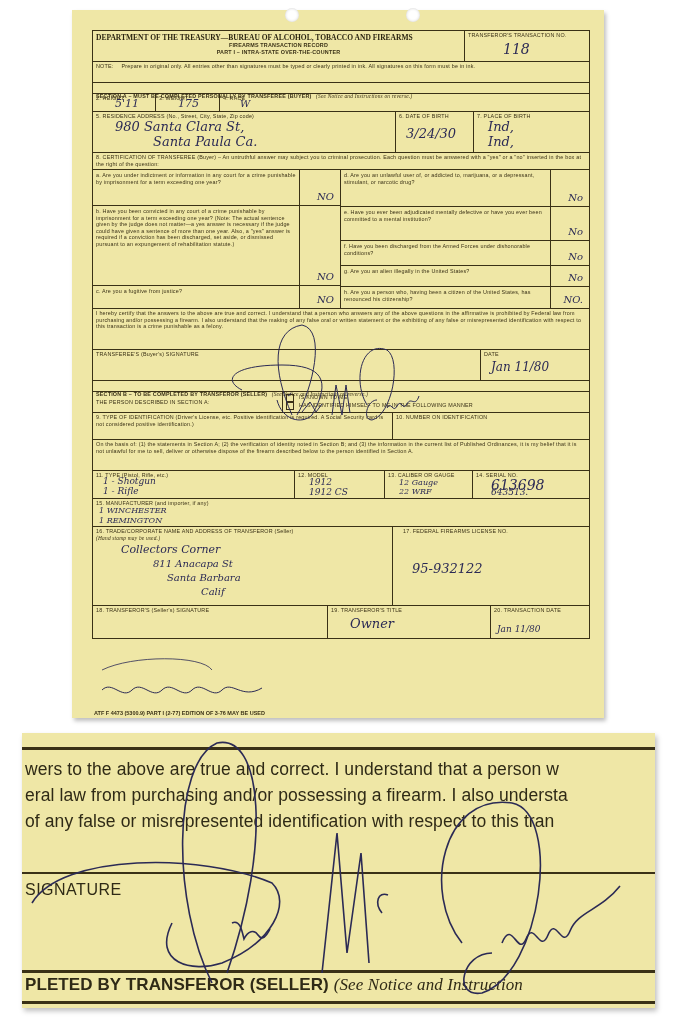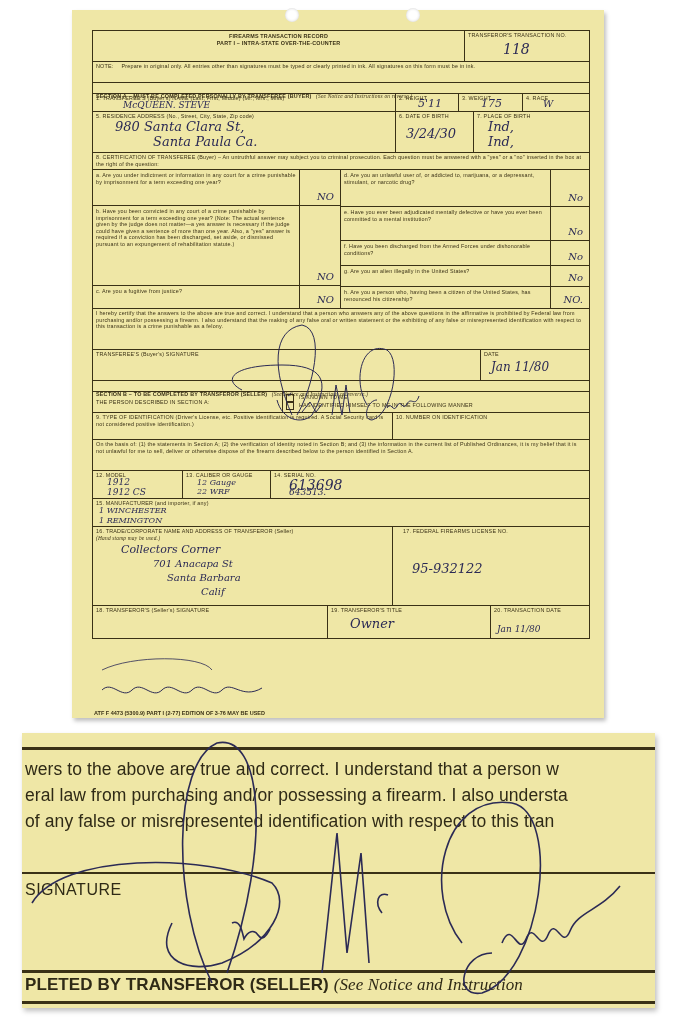--- a/index.html
+++ b/index.html
@@ -28,20 +28,21 @@
 <body>
 
 <div class="paper">
   <div class="hole" style="left:213px;top:-2px;"></div>
   <div class="hole" style="left:334px;top:-2px;"></div>
 
   <div class="form" style="top:20px;">
 
     <div class="row" style="height:30px;">
       <div class="cell" style="width:372px;text-align:center;padding-top:2px;">
+        <div class="hdr-main bold" style="font-size:7.5px;">DEPARTMENT OF THE TREASURY—BUREAU OF ALCOHOL, TOBACCO AND FIREARMS</div>
         <div class="lbl bold">FIREARMS TRANSACTION RECORD</div>
         <div class="lbl bold">PART I – INTRA-STATE OVER-THE-COUNTER</div>
       </div>
       <div class="cell" style="flex:1;">
         <div class="lbl">TRANSFEROR'S TRANSACTION NO.</div>
         <div class="hand" style="font-size:14px;position:absolute;left:38px;top:10px;">118</div>
       </div>
     </div>
 
     <div class="row" style="height:20px;">
@@ -52,24 +53,20 @@
     </div>
 
     <div class="row" style="height:10px;">
       <div class="cell" style="width:100%;">
         <span class="lbl bold">SECTION A – MUST BE COMPLETED PERSONALLY BY TRANSFEREE (BUYER)</span>
         <span class="lbl" style="font-family:'Liberation Serif',serif;font-style:italic;">(See Notice and Instructions on reverse.)</span>
       </div>
     </div>
 
     <div class="row" style="height:17px;">
-      <div class="cell" style="width:303px;">
-        <div class="lbl">1. TRANSFEREE'S (Buyer's) NAME (Last, First, Middle) (Mr., Mrs., Miss)</div>
-        <div class="hand" style="font-size:9px;position:absolute;left:30px;top:6px;">McQUEEN. STEVE</div>
-      </div>
       <div class="cell" style="width:63px;">
         <div class="lbl">2. HEIGHT</div>
         <div class="hand" style="font-size:11px;position:absolute;left:22px;top:3px;">5'11</div>
       </div>
       <div class="cell" style="width:64px;">
         <div class="lbl">3. WEIGHT</div>
         <div class="hand" style="font-size:11px;position:absolute;left:22px;top:3px;">175</div>
       </div>
       <div class="cell" style="flex:1;">
         <div class="lbl">4. RACE</div>
@@ -197,20 +194,25 @@
       </div>
     </div>
 
     <div class="row" style="height:30px;">
       <div class="cell" style="width:100%;">
         <div class="lbl">On the basis of: (1) the statements in Section A; (2) the verification of identity noted in Section B; and (3) the information in the current list of Published Ordinances, it is my belief that it is not unlawful for me to sell, deliver or otherwise dispose of the firearm described below to the person identified in Section A.</div>
       </div>
     </div>
 
     <div class="row" style="height:27px;">
+      <div class="cell" style="width:202px;">
+        <div class="lbl">11. TYPE (Pistol, Rifle, etc.)</div>
+        <div class="hand" style="font-size:9px;position:absolute;left:10px;top:5px;">1 - Shotgun</div>
+        <div class="hand" style="font-size:9px;position:absolute;left:10px;top:15px;">1 - Rifle</div>
+      </div>
       <div class="cell" style="width:90px;">
         <div class="lbl">12. MODEL</div>
         <div class="hand" style="font-size:9px;position:absolute;left:14px;top:6px;">1912</div>
         <div class="hand" style="font-size:9px;position:absolute;left:14px;top:16px;">1912 CS</div>
       </div>
       <div class="cell" style="width:88px;">
         <div class="lbl">13. CALIBER OR GAUGE</div>
         <div class="hand" style="font-size:8px;position:absolute;left:14px;top:7px;">12 Gauge</div>
         <div class="hand" style="font-size:8px;position:absolute;left:14px;top:16px;">22 WRF</div>
       </div>
@@ -227,21 +229,21 @@
         <div class="hand" style="font-size:8px;position:absolute;left:6px;top:7px;">1 WINCHESTER</div>
         <div class="hand" style="font-size:8px;position:absolute;left:6px;top:17px;">1 REMINGTON</div>
       </div>
     </div>
 
     <div class="row" style="height:78px;gap:7px;">
       <div class="cell" style="width:300px;">
         <div class="lbl">16. TRADE/CORPORATE NAME AND ADDRESS OF TRANSFEROR (Seller)</div>
         <div class="lbl" style="font-family:'Liberation Serif',serif;font-style:italic;">(Hand stamp may be used.)</div>
         <div class="hand" style="font-size:11px;position:absolute;left:28px;top:16px;">Collectors Corner</div>
-        <div class="hand" style="font-size:10px;position:absolute;left:60px;top:31px;">701 Anacapa St</div>
+        <div class="hand" style="font-size:10px;position:absolute;left:60px;top:31px;">811 Anacapa St</div>
         <div class="hand" style="font-size:10px;position:absolute;left:74px;top:45px;">Santa Barbara</div>
         <div class="hand" style="font-size:10px;position:absolute;left:108px;top:59px;">Calif</div>
       </div>
       <div class="cell" style="flex:1;">
         <div class="lbl">17. FEDERAL FIREARMS LICENSE NO.</div>
         <div class="hand" style="font-size:13px;position:absolute;left:12px;top:34px;">95-932122</div>
       </div>
     </div>
 
     <div class="row" style="height:32px;">

